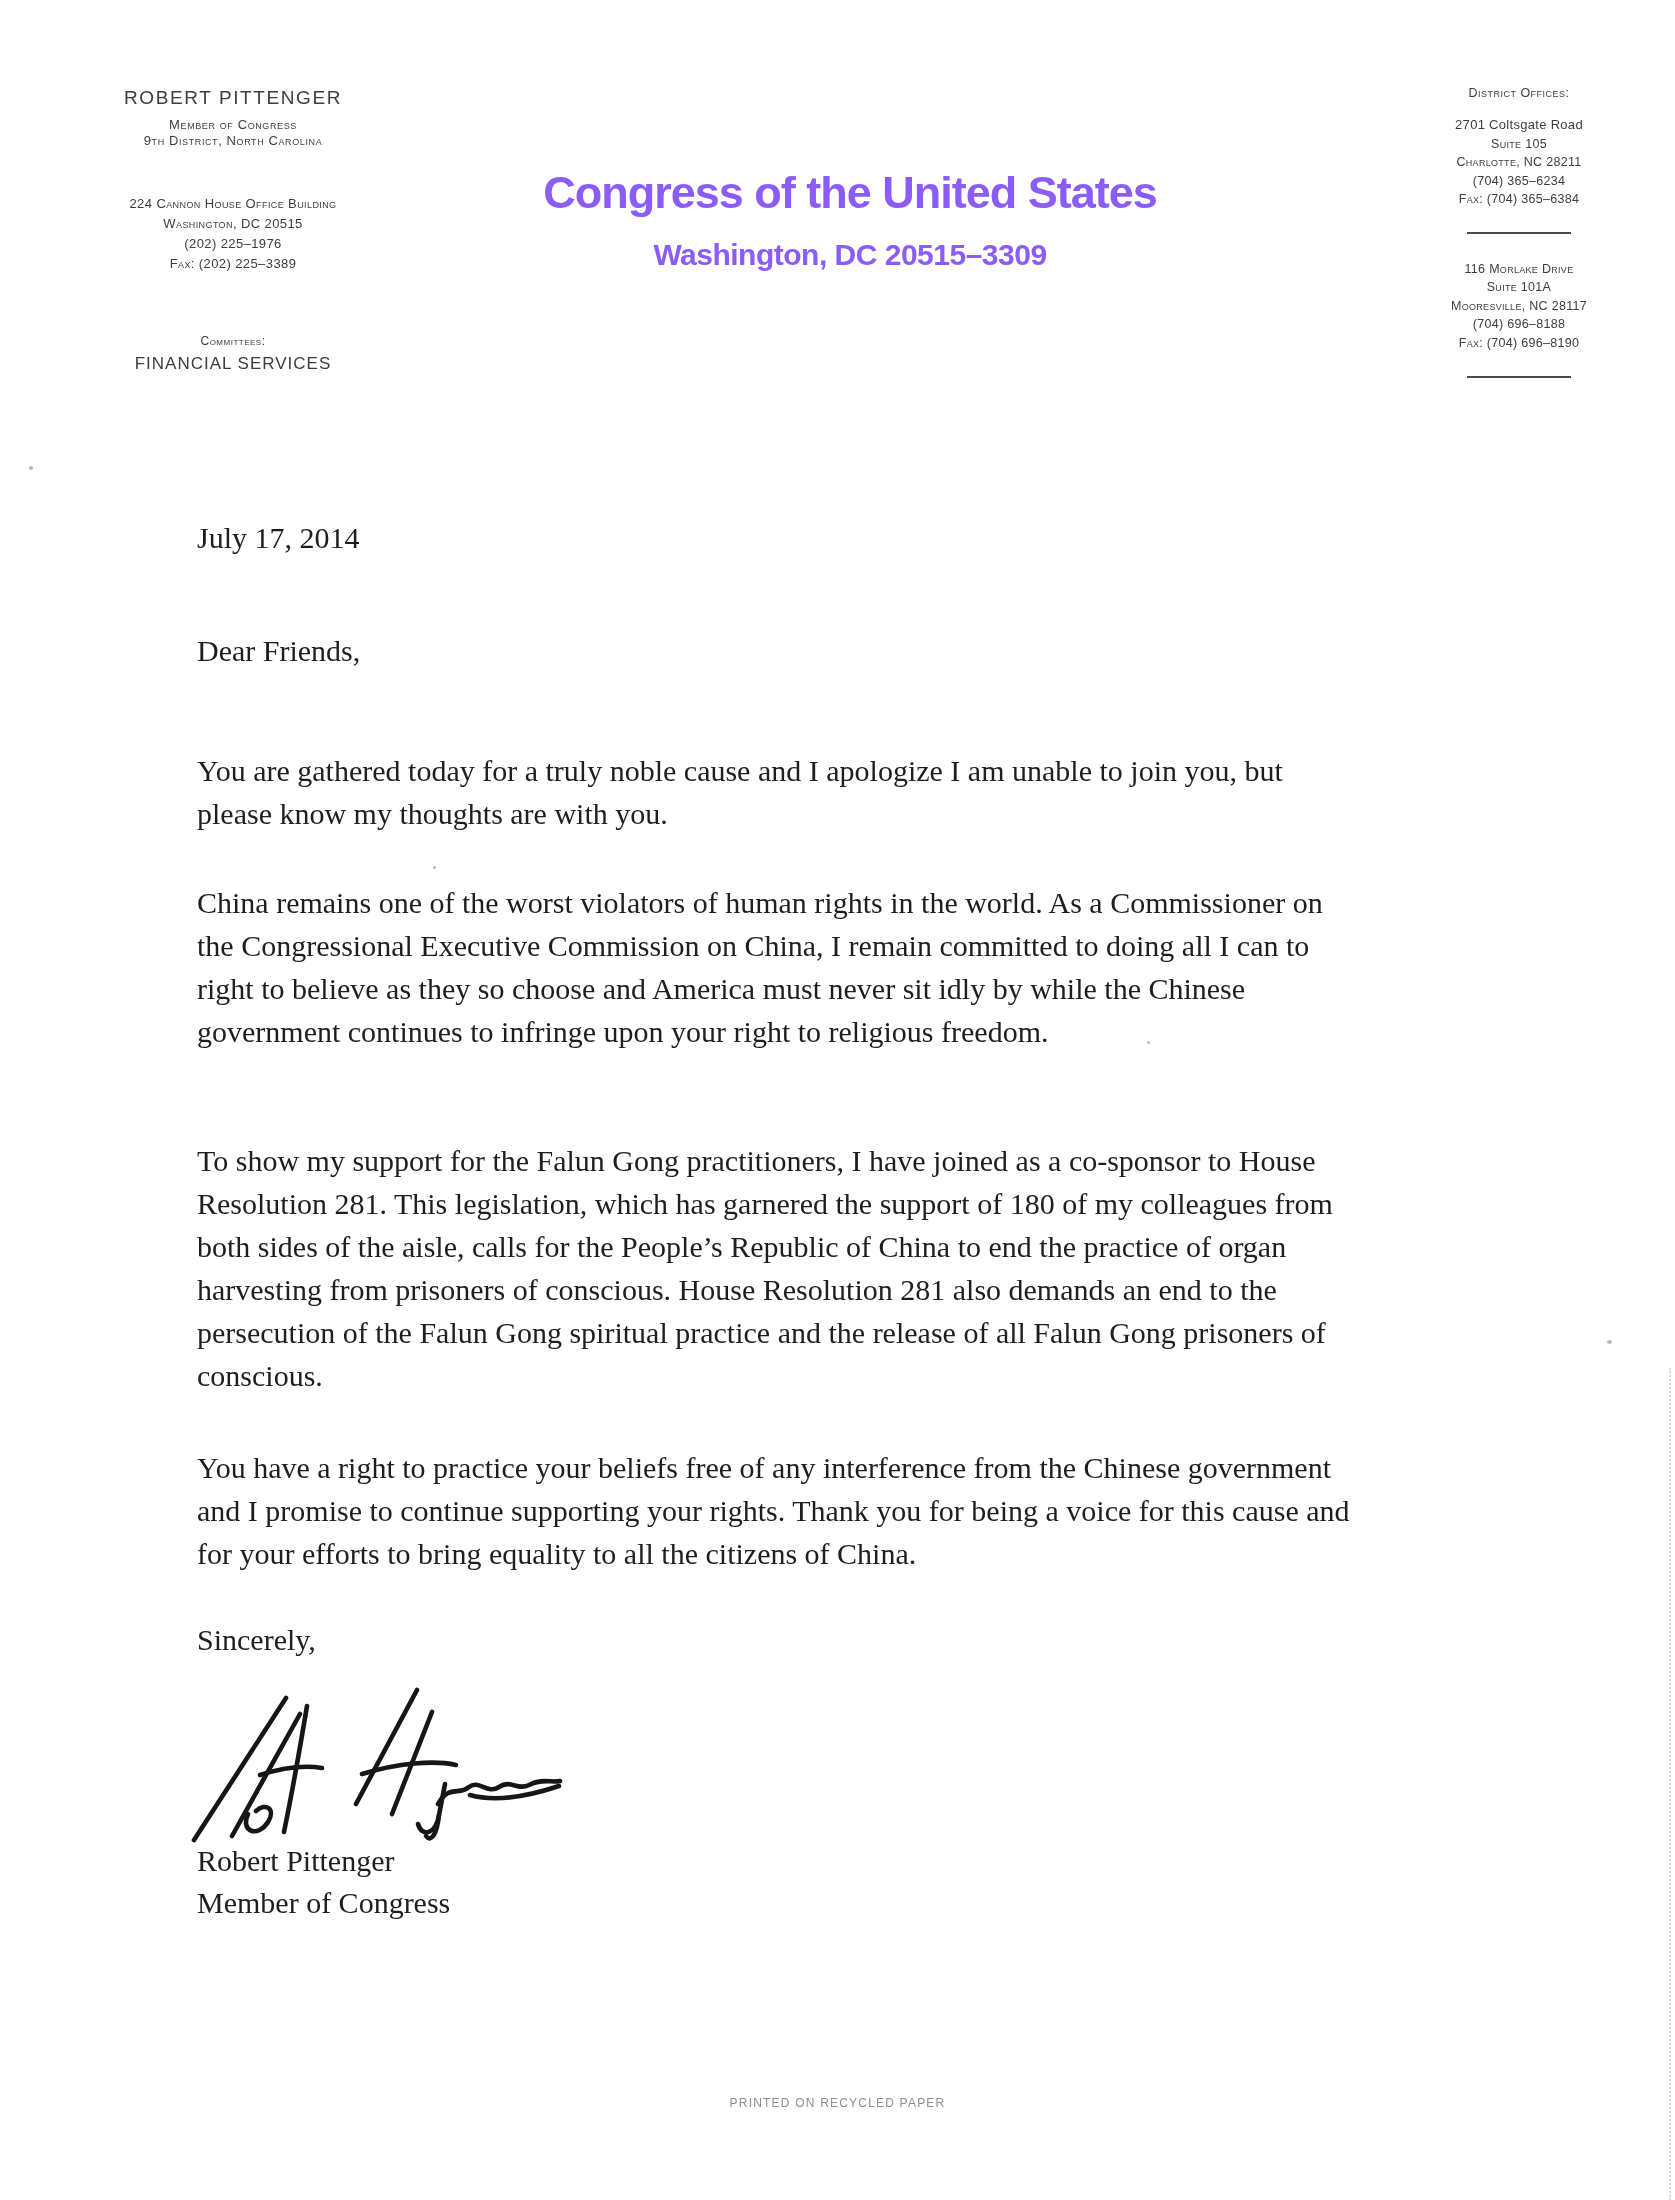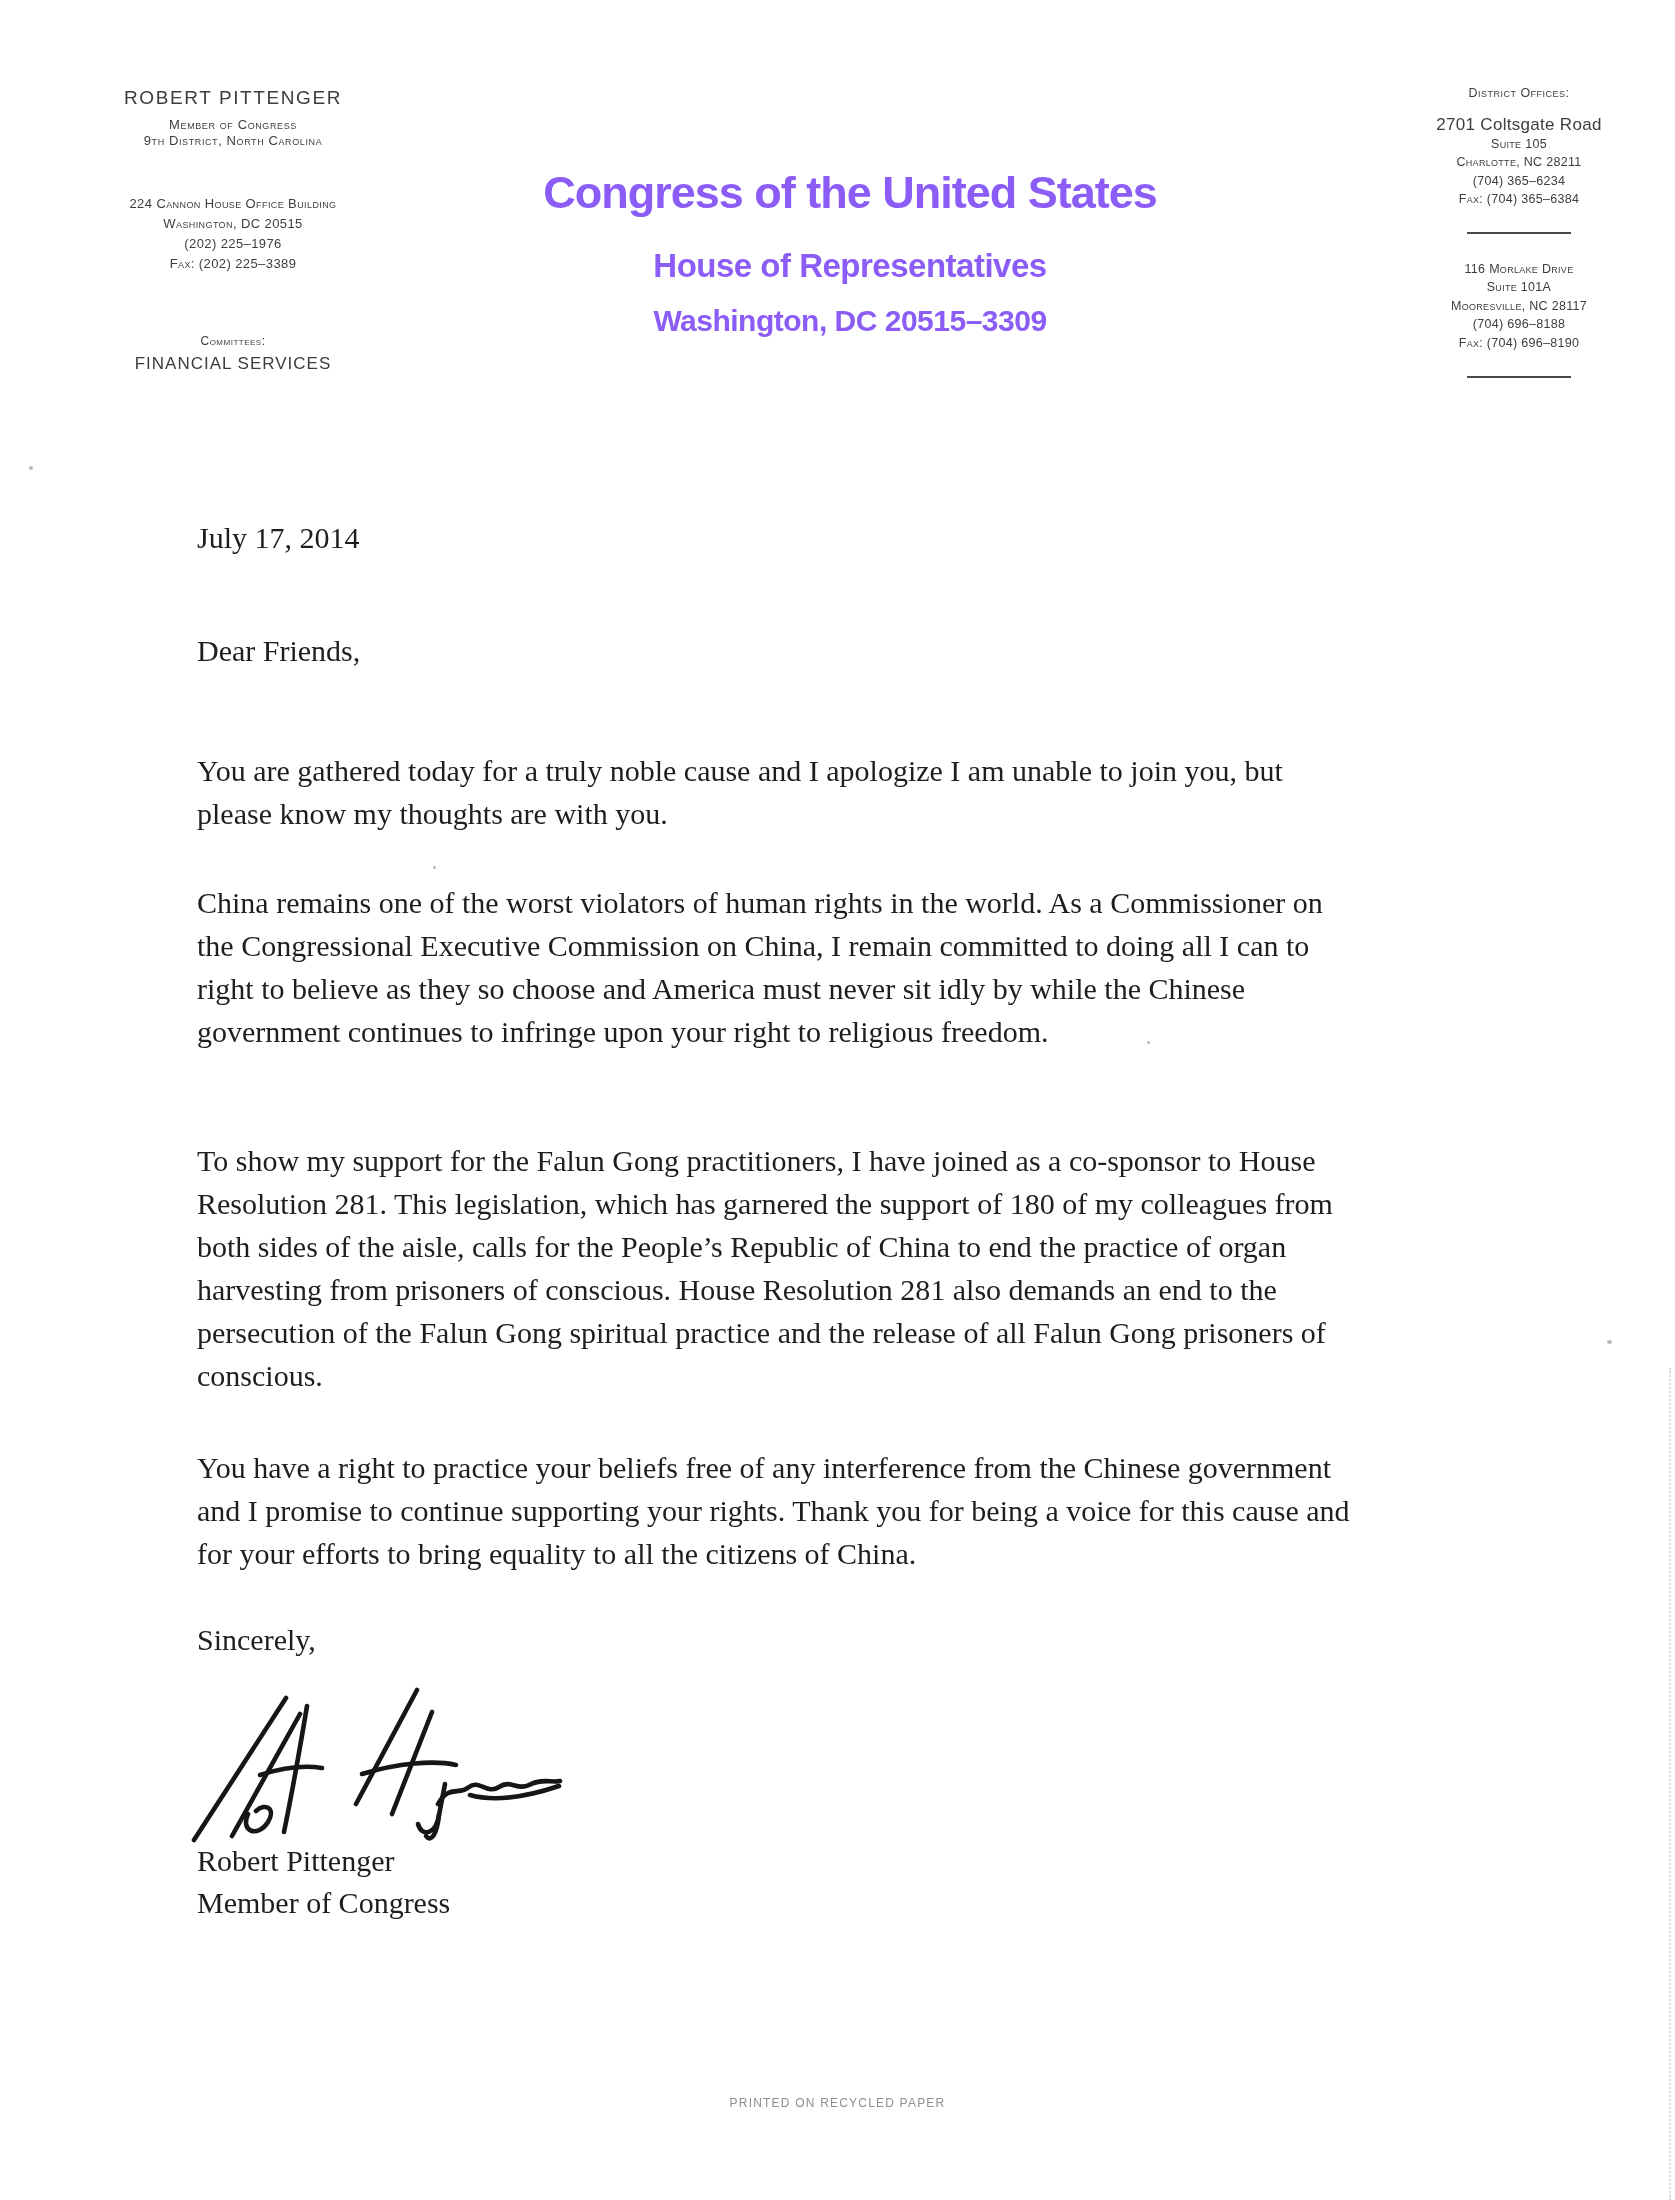--- a/index.html
+++ b/index.html
@@ -40,21 +40,21 @@
   
   .lh-right {
     position: absolute; left: 1400px; top: 86px; width: 238px;
     text-align: center;
     font-family: "Liberation Sans", sans-serif;
     color: #3d3d3d;
   }
   .lh-do-heading { font-size: 12.5px; font-variant: small-caps; letter-spacing: .5px; line-height: 15px; }
   .lh-office { margin-top: 15px; }
   .lh-office .line { font-size: 12.5px; font-variant: small-caps; letter-spacing: .3px; line-height: 18.5px; }
-  .lh-office .line.mixed { font-variant: normal; font-size: 17px; }
+  .lh-office .line.mixed { font-variant: normal; font-size: 13px; }
   .lh-rule {
     width: 104px; margin: 0 auto; border: 0;
     border-top: 2px solid #4a4a4a; height: 0;
   }
   .rule-1 { margin-top: 23px; }
   .rule-2 { margin-top: 24px; }
   .lh-office2 { margin-top: 26px; }
   
   .body-text {
     position: absolute; left: 197px; width: 1298px;
@@ -111,21 +111,20 @@
     <div class="line">Fax: (202) 225–3389</div>
   </div>
   <div class="lh-committees">
     <div class="lh-comm-label">Committees:</div>
     <div class="lh-comm-value">FINANCIAL SERVICES</div>
   </div>
 </div>
 
 <div class="lh-center">
   <div class="lh-c1">Congress of the United States</div>
-  <div class="lh-c2">House of Representatives</div>
   <div class="lh-c3">Washington, DC 20515–3309</div>
 </div>
 
 <div class="lh-right">
   <div class="lh-do-heading">District Offices:</div>
   <div class="lh-office">
     <div class="line mixed">2701 Coltsgate Road</div>
     <div class="line">Suite 105</div>
     <div class="line">Charlotte, NC 28211</div>
     <div class="line">(704) 365–6234</div>

